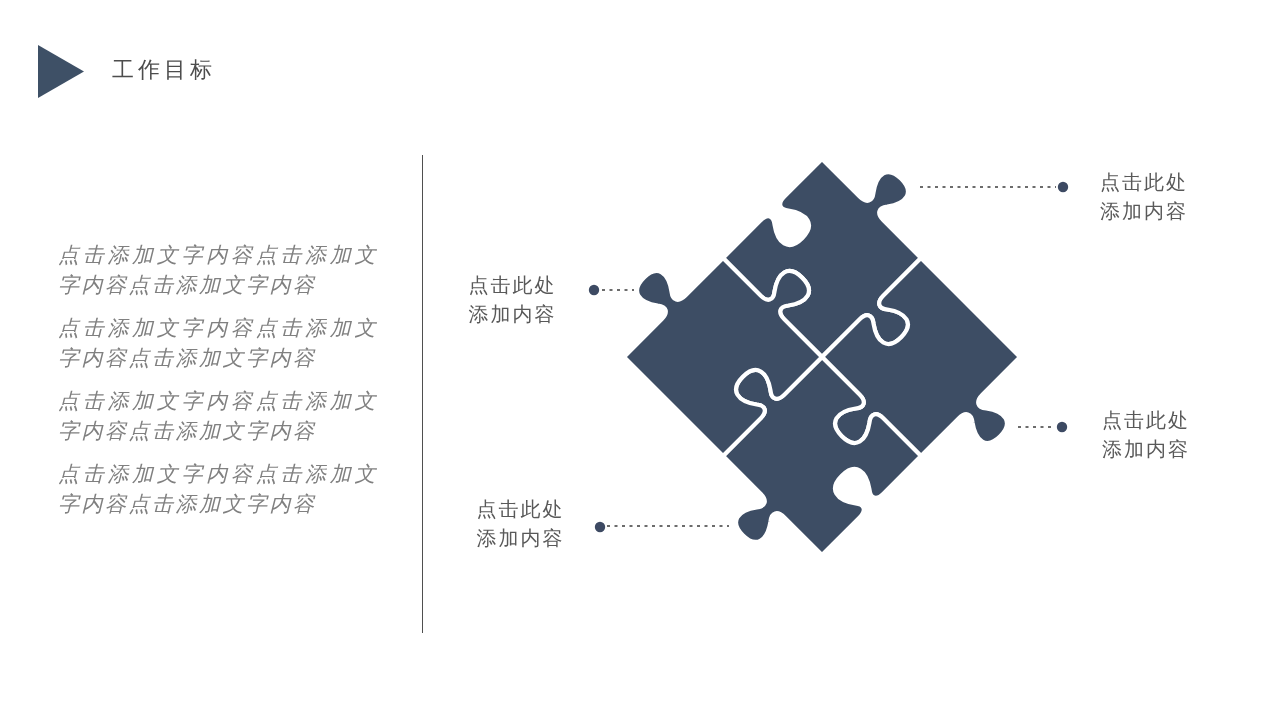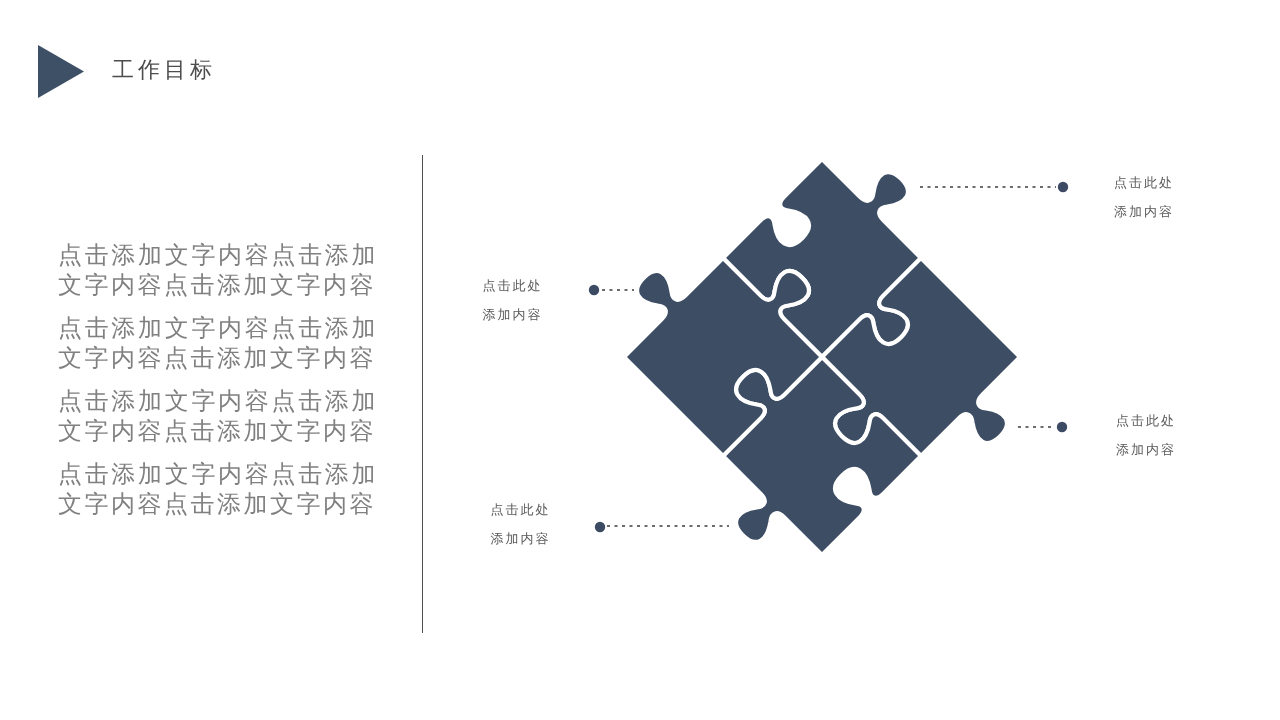--- a/index.html
+++ b/index.html
@@ -18,32 +18,33 @@
     position:absolute;left:112px;top:50px;margin:0;
     font-size:22px;font-weight:400;color:#4d4d4d;letter-spacing:4px;
     line-height:40px;white-space:nowrap;
   }
   
   .body-text{
     position:absolute;left:58px;top:240px;width:320px;
   }
   .body-text p{
     margin:0 0 13px 0;
-    font-size:24px;line-height:30px;color:#808080;letter-spacing:2.5px;
+    font-size:21px;line-height:30px;color:#808080;letter-spacing:2.5px;
     text-align:justify;
+    font-style:italic;
   }
   .divider{
     position:absolute;left:422px;top:155px;width:1px;height:478px;
     background:#4f4f4f;
   }
   
   .diagram-svg{position:absolute;left:0;top:0;width:1280px;height:720px;}
   .callout{
     position:absolute;
-    font-size:13px;line-height:29px;color:#595959;letter-spacing:2px;
+    font-size:20px;line-height:29px;color:#595959;letter-spacing:2px;
     text-align:center;white-space:nowrap;
   }
   .callout span{display:block;}
   .callout-1{left:1088px;top:168px;width:112px;}
   .callout-2{left:455px;top:271px;width:115px;}
   .callout-3{left:1090px;top:406px;width:112px;}
   .callout-4{left:463px;top:495px;width:115px;}
 </style>
 </head>
 <body>

